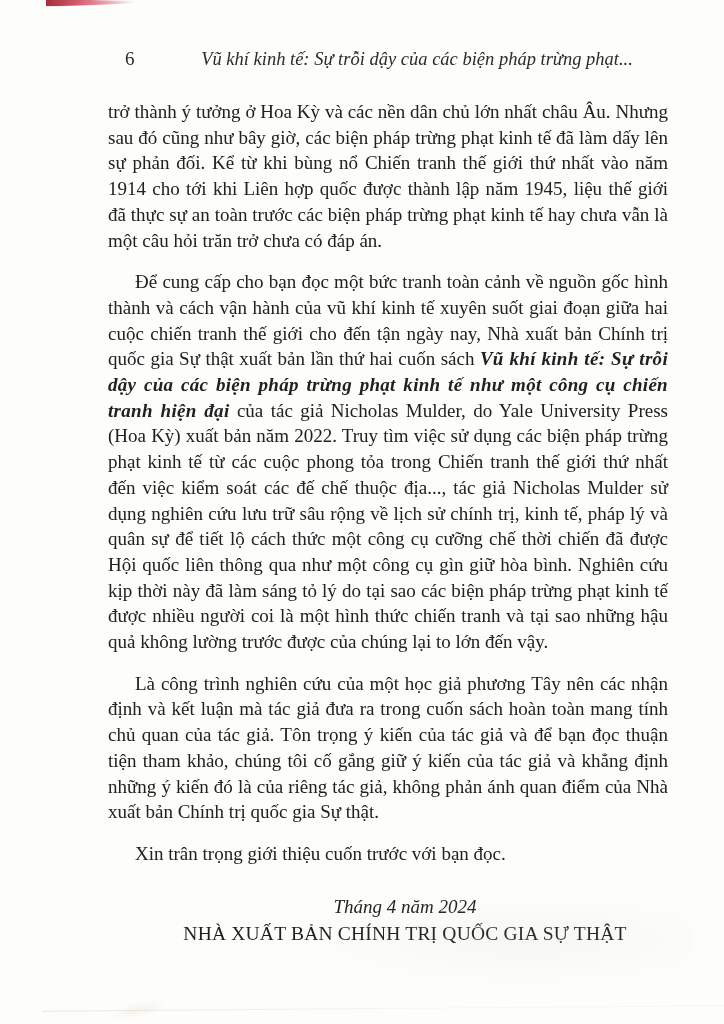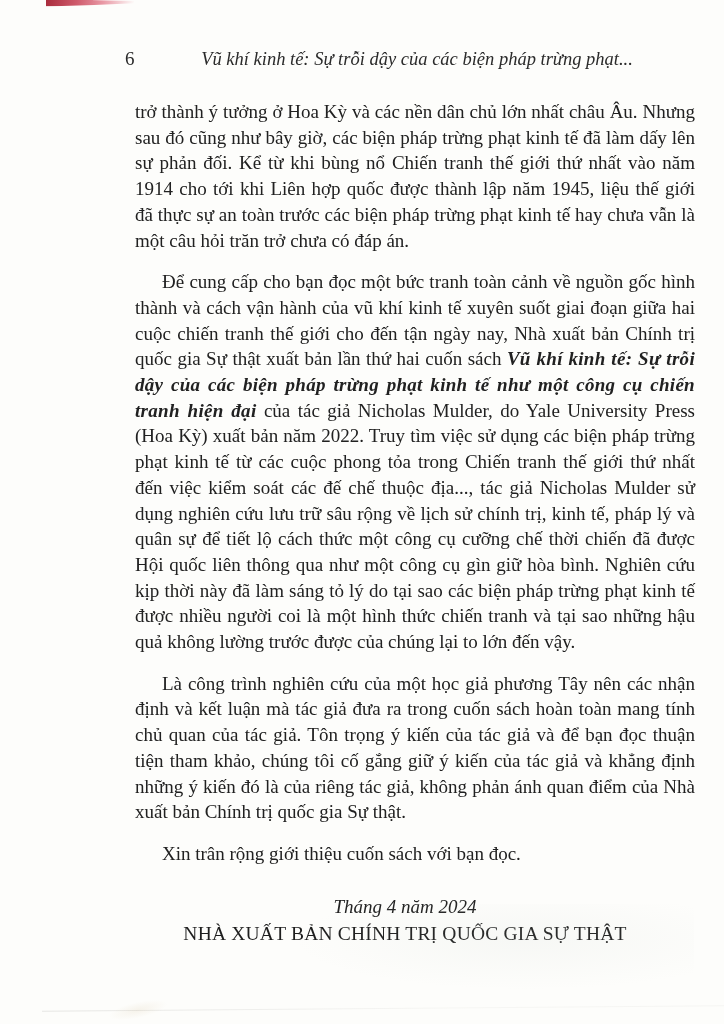--- a/index.html
+++ b/index.html
@@ -47,21 +47,21 @@
     text-align: center;
     font-style: italic;
     font-size: 18.5px;
     line-height: 26px;
     color: #2b2b2b;
     padding-left: 24px;
   }
   .body-text {
     position: absolute;
     top: 99px;
-    left: 135px;
+    left: 108px;
     width: 560px;
     font-size: 19px;
     line-height: 25.7px;
     text-align: justify;
     color: #212121;
   }
   .body-text p {
     margin: 0;
     padding: 0;
   }
@@ -131,21 +131,21 @@
 
   <div class="header">
     <span class="page-number">6</span>
     <span class="running-title">Vũ khí kinh tế: Sự trỗi dậy của các biện pháp trừng phạt...</span>
   </div>
 
   <div class="body-text">
     <p>trở thành ý tưởng ở Hoa Kỳ và các nền dân chủ lớn nhất châu Âu. Nhưng sau đó cũng như bây giờ, các biện pháp trừng phạt kinh tế đã làm dấy lên sự phản đối. Kể từ khi bùng nổ Chiến tranh thế giới thứ nhất vào năm 1914 cho tới khi Liên hợp quốc được thành lập năm 1945, liệu thế giới đã thực sự an toàn trước các biện pháp trừng phạt kinh tế hay chưa vẫn là một câu hỏi trăn trở chưa có đáp án.</p>
     <p class="indent"><span>Để cung cấp cho bạn đọc một bức tranh toàn cảnh về nguồn gốc hình thành và cách vận hành của vũ khí kinh tế xuyên suốt giai đoạn giữa hai cuộc chiến tranh thế giới cho đến tận ngày nay, Nhà xuất bản Chính trị quốc gia Sự thật xuất bản lần thứ hai cuốn sách </span><span class="book-title-emphasis">Vũ khí kinh tế: Sự trỗi dậy của các biện pháp trừng phạt kinh tế như một công cụ chiến tranh hiện đại</span><span> của tác giả Nicholas Mulder, do Yale University Press (Hoa Kỳ) xuất bản năm 2022. Truy tìm việc sử dụng các biện pháp trừng phạt kinh tế từ các cuộc phong tỏa trong Chiến tranh thế giới thứ nhất đến việc kiểm soát các đế chế thuộc địa..., tác giả Nicholas Mulder sử dụng nghiên cứu lưu trữ sâu rộng về lịch sử chính trị, kinh tế, pháp lý và quân sự để tiết lộ cách thức một công cụ cưỡng chế thời chiến đã được Hội quốc liên thông qua như một công cụ gìn giữ hòa bình. Nghiên cứu kịp thời này đã làm sáng tỏ lý do tại sao các biện pháp trừng phạt kinh tế được nhiều người coi là một hình thức chiến tranh và tại sao những hậu quả không lường trước được của chúng lại to lớn đến vậy.</span></p>
     <p class="indent">Là công trình nghiên cứu của một học giả phương Tây nên các nhận định và kết luận mà tác giả đưa ra trong cuốn sách hoàn toàn mang tính chủ quan của tác giả. Tôn trọng ý kiến của tác giả và để bạn đọc thuận tiện tham khảo, chúng tôi cố gắng giữ ý kiến của tác giả và khẳng định những ý kiến đó là của riêng tác giả, không phản ánh quan điểm của Nhà xuất bản Chính trị quốc gia Sự thật.</p>
-    <p class="indent">Xin trân rộng giới thiệu cuốn sách với bạn đọc.</p>
+    <p class="indent">Xin trân trọng giới thiệu cuốn trước với bạn đọc.</p>
   </div>
 
   <div class="signature">
     <div class="signature-date">Tháng 4 năm 2024</div>
     <div class="signature-publisher">NHÀ XUẤT BẢN CHÍNH TRỊ QUỐC GIA SỰ THẬT</div>
   </div>
 
   <div class="bleed-smudge"></div>
   <div class="page-curl-line"></div>
   <div class="corner-smudge"></div>

